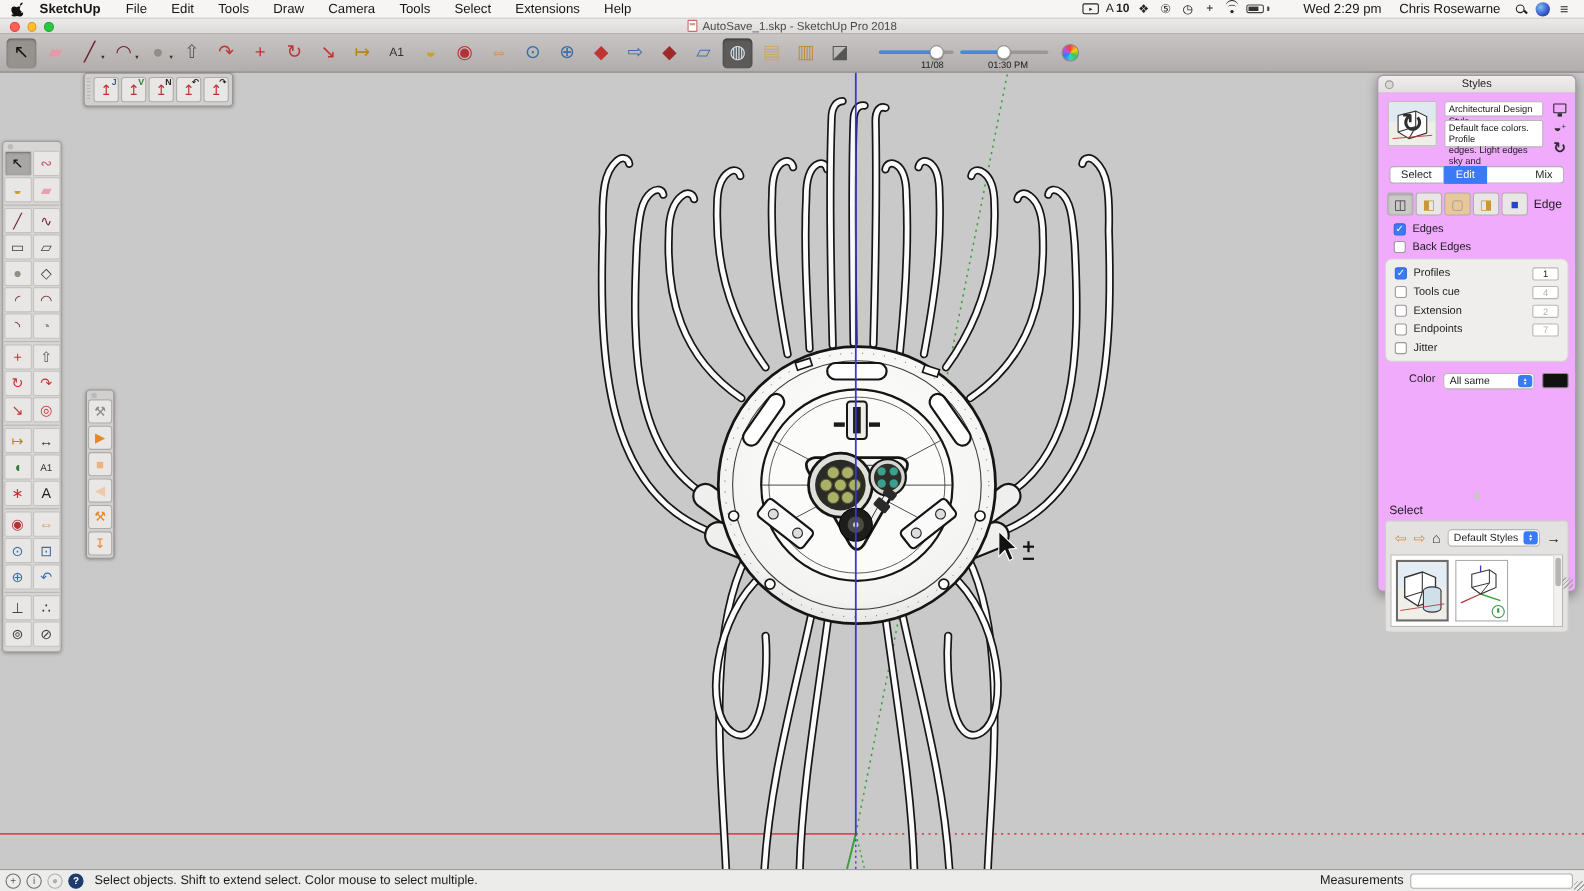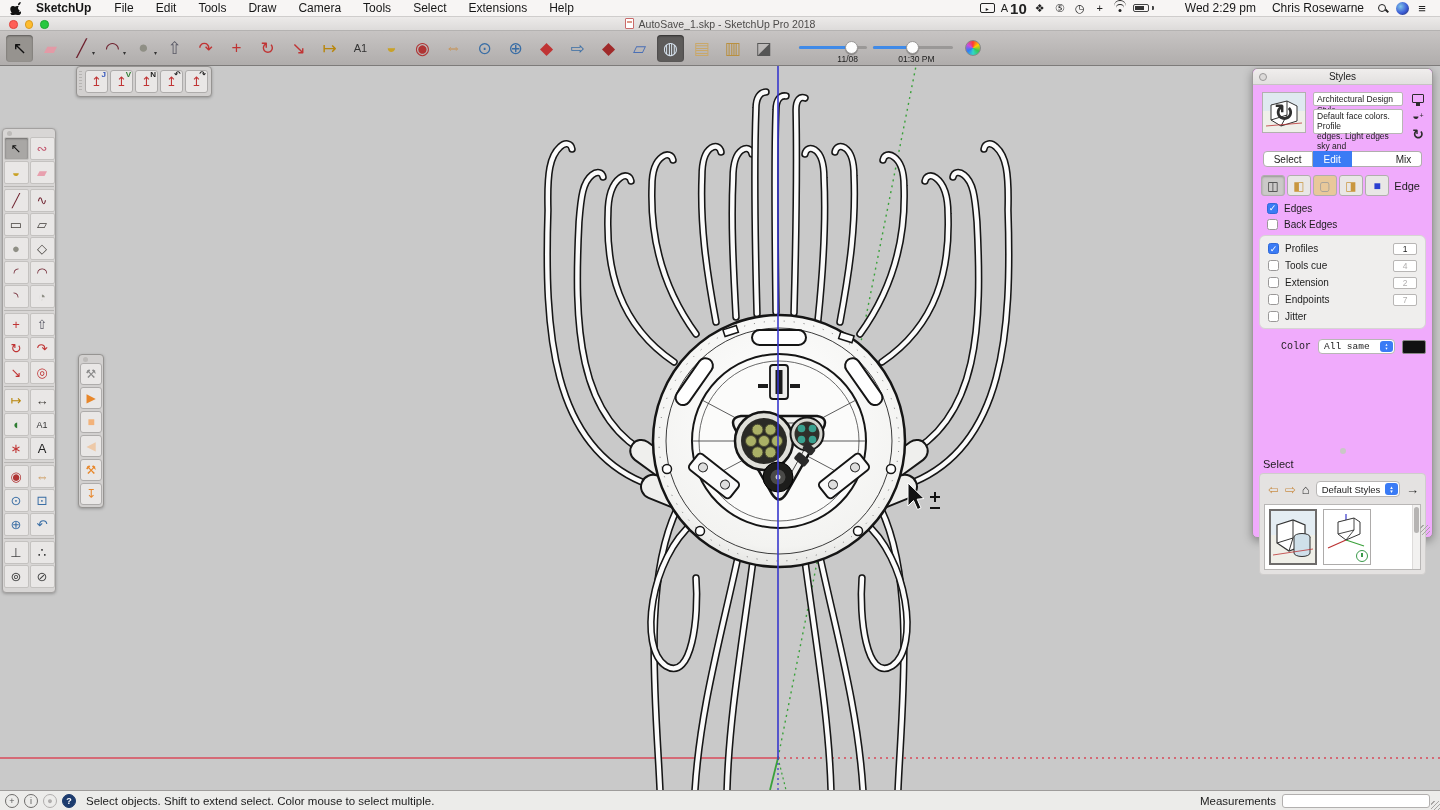--- a/index.html
+++ b/index.html
@@ -9,21 +9,21 @@
   
   .menubar { position:absolute; left:0; top:0; width:1440px; height:17px; background:#f7f5f4;
     border-bottom:1px solid #cfcdcc; display:flex; align-items:center; font-size:12px; color:#161616; z-index:50;}
   .apple { width:30px; display:flex; justify-content:center; }
   .menu-items { display:flex; align-items:center; }
   .menu-item { padding:0 11px; height:17px; display:flex; align-items:center; }
   .menu-item.app { font-weight:bold; padding:0 12px 0 6px; }
   .mb-right { margin-left:auto; display:flex; align-items:center; gap:0; padding-right:8px; }
   .mb-icon { height:17px; min-width:20px; display:flex; align-items:center; justify-content:center;
     font-size:11px; color:#222; gap:2px; padding:0 3px;}
-  .mb-num { font-size:15px; font-weight:bold; }
+  .mb-num { font-size:11px; font-weight:bold; }
   .mb-text { padding:0 8px; font-size:12px; }
   [data-name="wifi-icon"] { position:relative; width:18px; height:12px; }
   [data-name="wifi-icon"] i { position:absolute; left:50%; bottom:2px; transform:translateX(-50%);
     border:solid #222; border-width:1.6px 1.6px 0 0; border-radius:50%; }
   [data-name="wifi-icon"] i:nth-child(1){ width:12px; height:12px; border-color:#222 transparent transparent transparent; border-width:1.8px 0 0 0;}
   [data-name="wifi-icon"] i:nth-child(2){ width:8px; height:8px; border-color:#222 transparent transparent transparent; border-width:1.8px 0 0 0;}
   [data-name="wifi-icon"] i:nth-child(3){ width:3px; height:3px; background:#222; border:none; border-radius:50%;}
   [data-name="battery-icon"] .bat { width:16px; height:8px; border:1px solid #444; border-radius:2px; position:relative; }
   [data-name="battery-icon"] .bat i{ position:absolute; left:1px; top:1px; bottom:1px; width:9px; background:#333; }
   [data-name="battery-icon"] .cap { width:2px; height:4px; background:#444; margin-left:1px; border-radius:0 1px 1px 0;}
@@ -130,21 +130,21 @@
   .edge-lab { margin-left:auto; font-size:11px; color:#1c1c1c; padding-right:4px;}
   .chk-row { display:flex; align-items:center; gap:6px; padding:2.5px 0 2.5px 14px; }
   .chk { width:11px; height:11px; border:1px solid #9a9898; border-radius:2.5px; background:#fff;
     display:flex; align-items:center; justify-content:center; font-size:9px; color:#fff; flex:0 0 auto;}
   .chk.on { background:#3a7bf5; border-color:#2f68d8; }
   .grp { margin:3px 6px; background:#efeeed; border:1px solid #d6d4d3; border-radius:6px; padding:4px 0; }
   .grp .chk-row { padding-left:8px; padding-right:8px; }
   .val { margin-left:auto; width:24px; height:12px; background:#fff; border:1px solid #b8b6b5; border-radius:2px;
     font-size:8.5px; text-align:center; line-height:11px; color:#222;}
   .val.dis { color:#b0aeae; }
-  .color-row { display:flex; align-items:center; gap:7px; padding:7px 6px 12px 28px;font-family:Liberation Mono, monospace; }
+  .color-row { display:flex; align-items:flex-start; gap:7px; padding:7px 6px 12px 28px; }
   .dropdown { flex:1; height:15px; background:#fff; border:1px solid #b8b6b5; border-radius:4px;
     display:flex; align-items:center; font-size:9.5px; padding-left:5px; position:relative; }
   .stepper { position:absolute; right:1px; top:1px; bottom:1px; width:13px; background:#3a7bf5; border-radius:3px;
     display:flex; flex-direction:column; align-items:center; justify-content:center; color:#fff; font-size:5px; line-height:4px;}
   .swatch { width:24px; height:14px; background:#111; border:1px solid #8a8888; border-radius:2px; flex:0 0 auto;}
   .divider-dot { width:6px; height:6px; border-radius:50%; background:#c9c7c6; margin:0 auto; }
   .select-label { padding:4px 0 3px 10px; font-size:11px; }
   .select-box { margin:0 6px; background:#e4e2e1; border:1px solid #cfcdcc; border-radius:4px; padding:5px 4px 4px 4px;}
   .nav-row { display:flex; align-items:center; gap:6px; padding:2px 2px 7px 4px; }
   .nav-ico { font-size:13px; color:#c98f4a; line-height:13px;}

